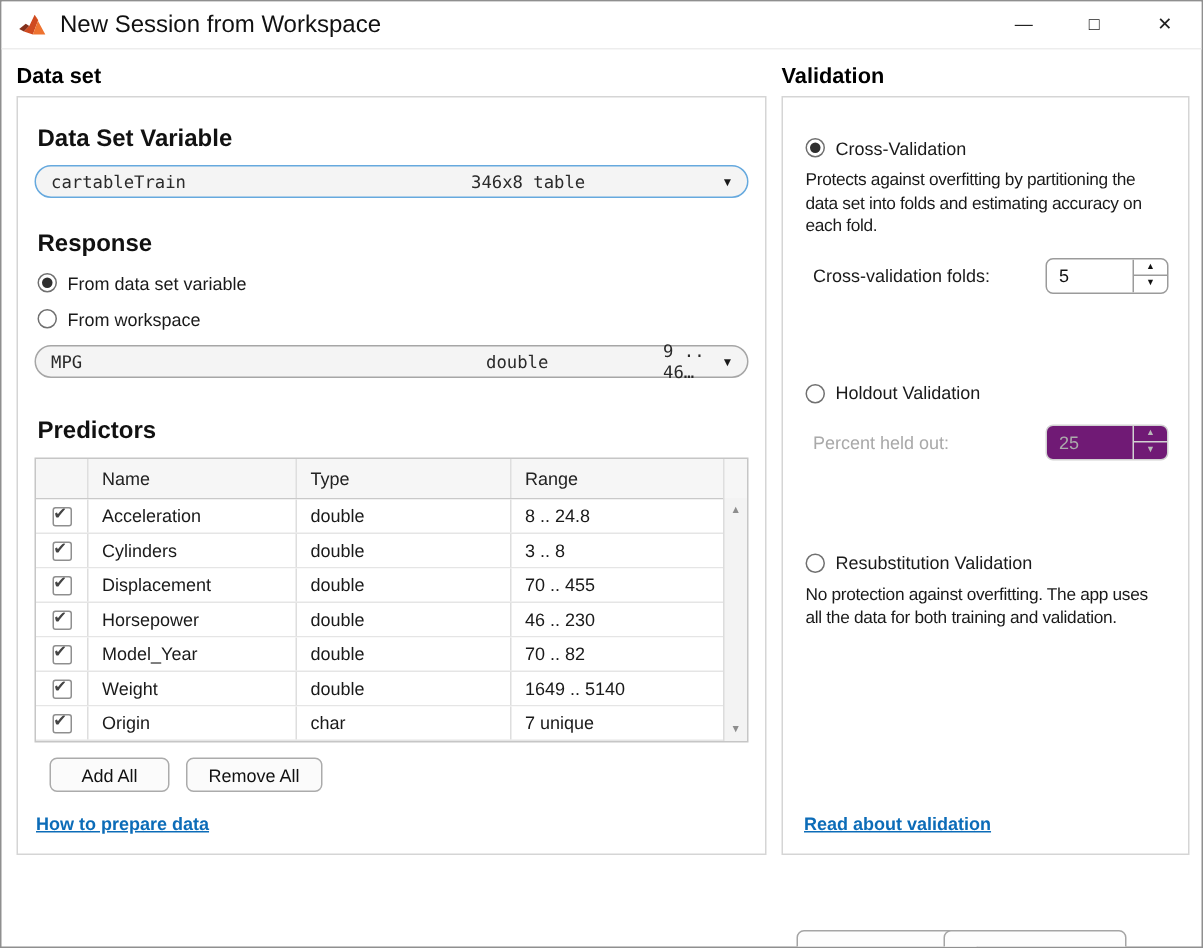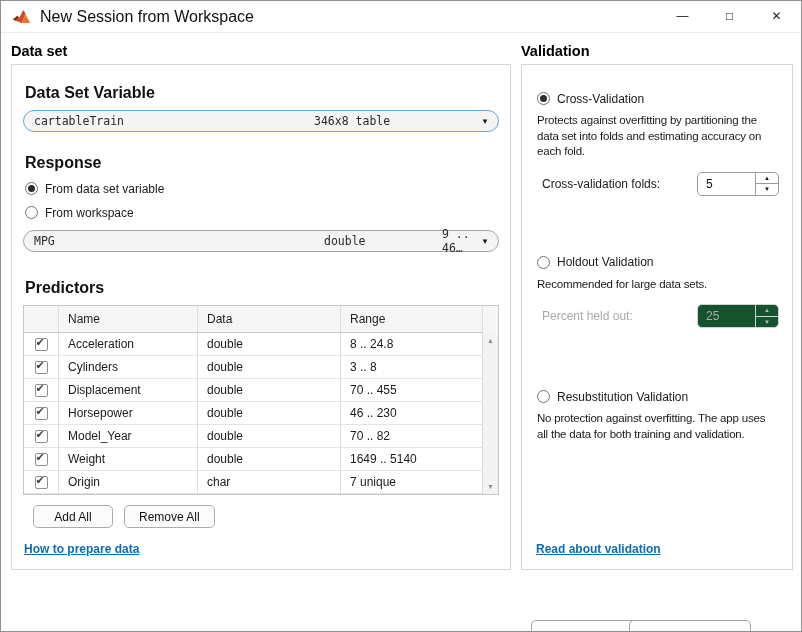--- a/index.html
+++ b/index.html
@@ -78,21 +78,21 @@
   .spin-row { display:flex; align-items:center; justify-content:space-between;
     margin-top:12px; padding-left:7px; }
   .spin-label { font-size:12px; }
   .spinner { display:flex; width:82px; height:24px; box-sizing:border-box;
     border:1px solid #9b9b9b; border-radius:5px; background:#fff; overflow:hidden; }
   .spin-value { flex:1; display:flex; align-items:center; padding-left:8px; font-size:12px; color:#111; }
   .spin-arrows { width:22px; border-left:1px solid #9b9b9b; display:flex; flex-direction:column; }
   .spin-btn { flex:1; display:flex; align-items:center; justify-content:center; font-size:6px; color:#111; }
   .spin-btn.up { border-bottom:1px solid #9b9b9b; }
   .spin-row.disabled .spin-label { color:#a9a9a9; }
-  .spin-row.disabled .spinner { border-color:#d2d2d2; background:#14532d; }
+  .spin-row.disabled .spinner { border-color:#d2d2d2; background:#701a75; }
   .spin-row.disabled .spin-value { color:#ababab; }
   .spin-row.disabled .spin-arrows { border-left-color:#d2d2d2; }
   .spin-row.disabled .spin-btn { color:#b9b9b9; }
   .spin-row.disabled .spin-btn.up { border-bottom-color:#d2d2d2; }
   .gap-lg { margin-top:58px; }
   .gap-xl { margin-top:60px; }
   
   .footer-btn { position:absolute; top:582px; height:33px; border:1px solid #a5a5a5;
     border-radius:5px; background:#fdfdfd; font-size:12.5px; color:#111;
     display:flex; align-items:center; justify-content:center; box-sizing:border-box; cursor:default;margin-top:37px; }
@@ -150,21 +150,21 @@
       <span class="co-range">9 .. 46…</span>
       <span class="caret">▼</span>
     </div>
 
     <div class="field-label" style="margin-top:27px;">Predictors</div>
 
     <div class="ptable">
       <div class="trow thead">
         <div class="cell c0"></div>
         <div class="cell c1">Name</div>
-        <div class="cell c2">Data</div>
+        <div class="cell c2">Type</div>
         <div class="cell c3">Range</div>
         <div class="cell c4"></div>
       </div>
 
       <div class="trow">
         <div class="cell c0">
             <span class="cb checked"></span>
           </div>
         <div class="cell c1">Acceleration</div>
         <div class="cell c2">double</div>
@@ -249,21 +249,20 @@
           <span class="spin-btn up">▲</span>
           <span class="spin-btn">▼</span>
         </span>
       </div>
     </div>
 
     <div class="radio-row gap-lg">
       <span class="radio"></span>
       <span>Holdout Validation</span>
     </div>
-    <div class="v-desc">Recommended for large data sets.</div>
 
     <div class="spin-row disabled">
       <span class="spin-label">Percent held out:</span>
       <div class="spinner">
         <span class="spin-value">25</span>
         <span class="spin-arrows">
           <span class="spin-btn up">▲</span>
           <span class="spin-btn">▼</span>
         </span>
       </div>

